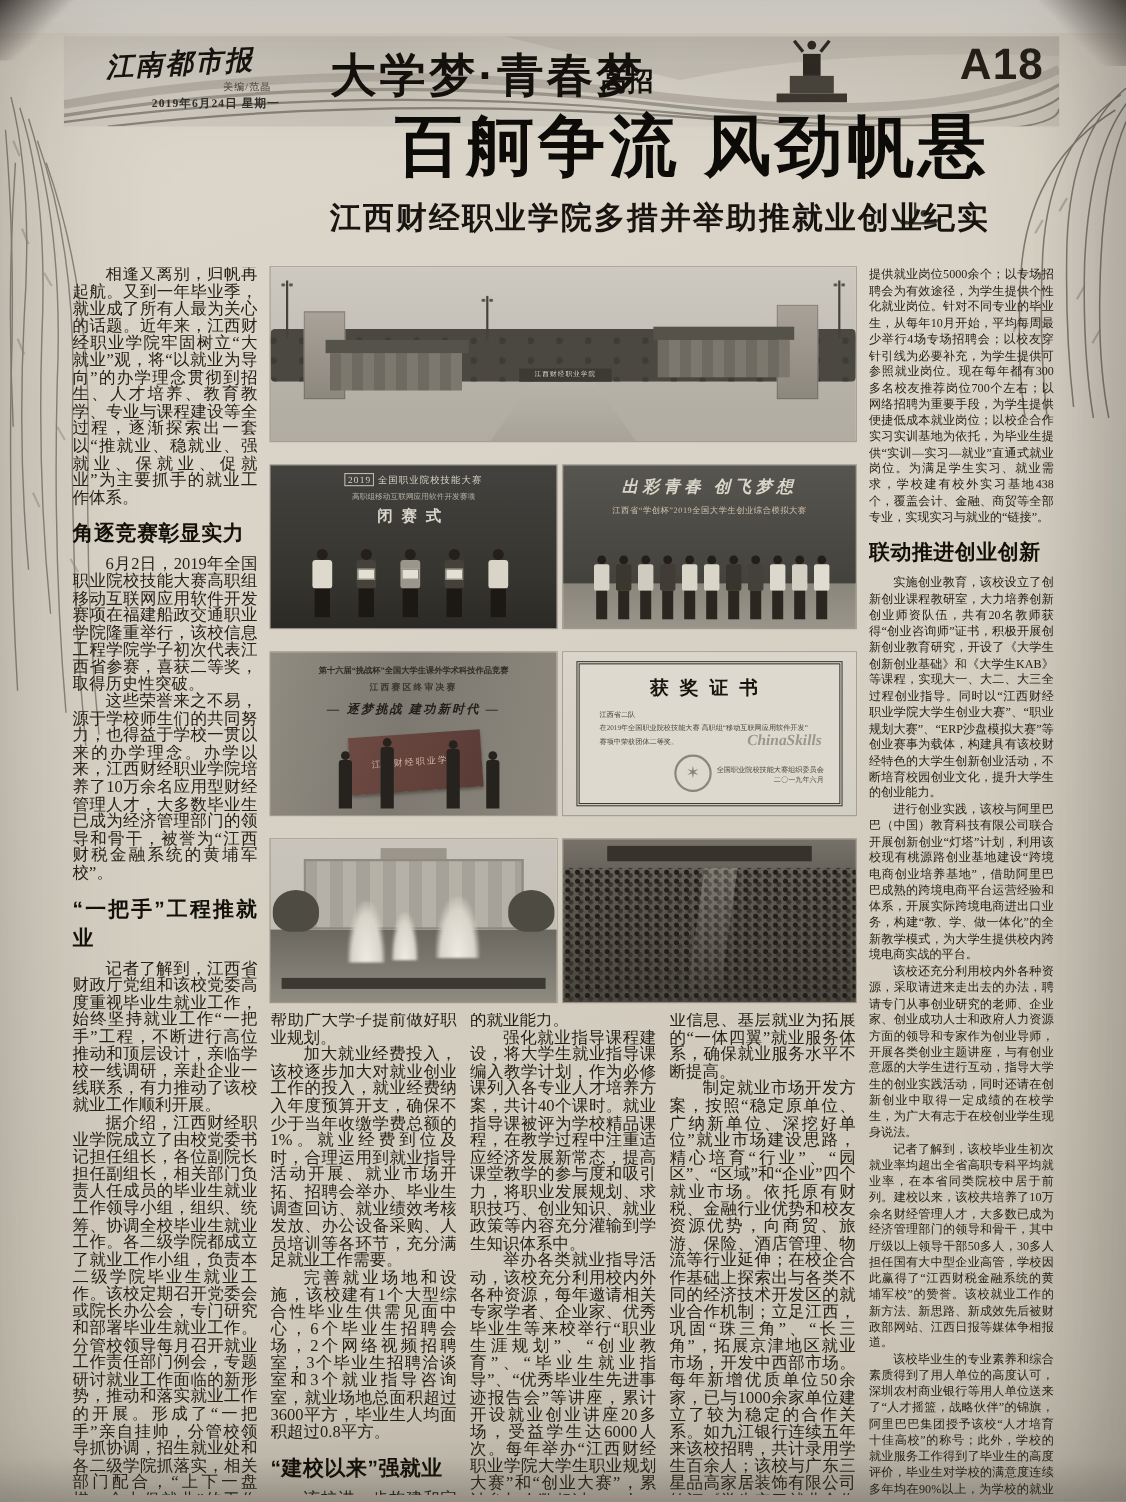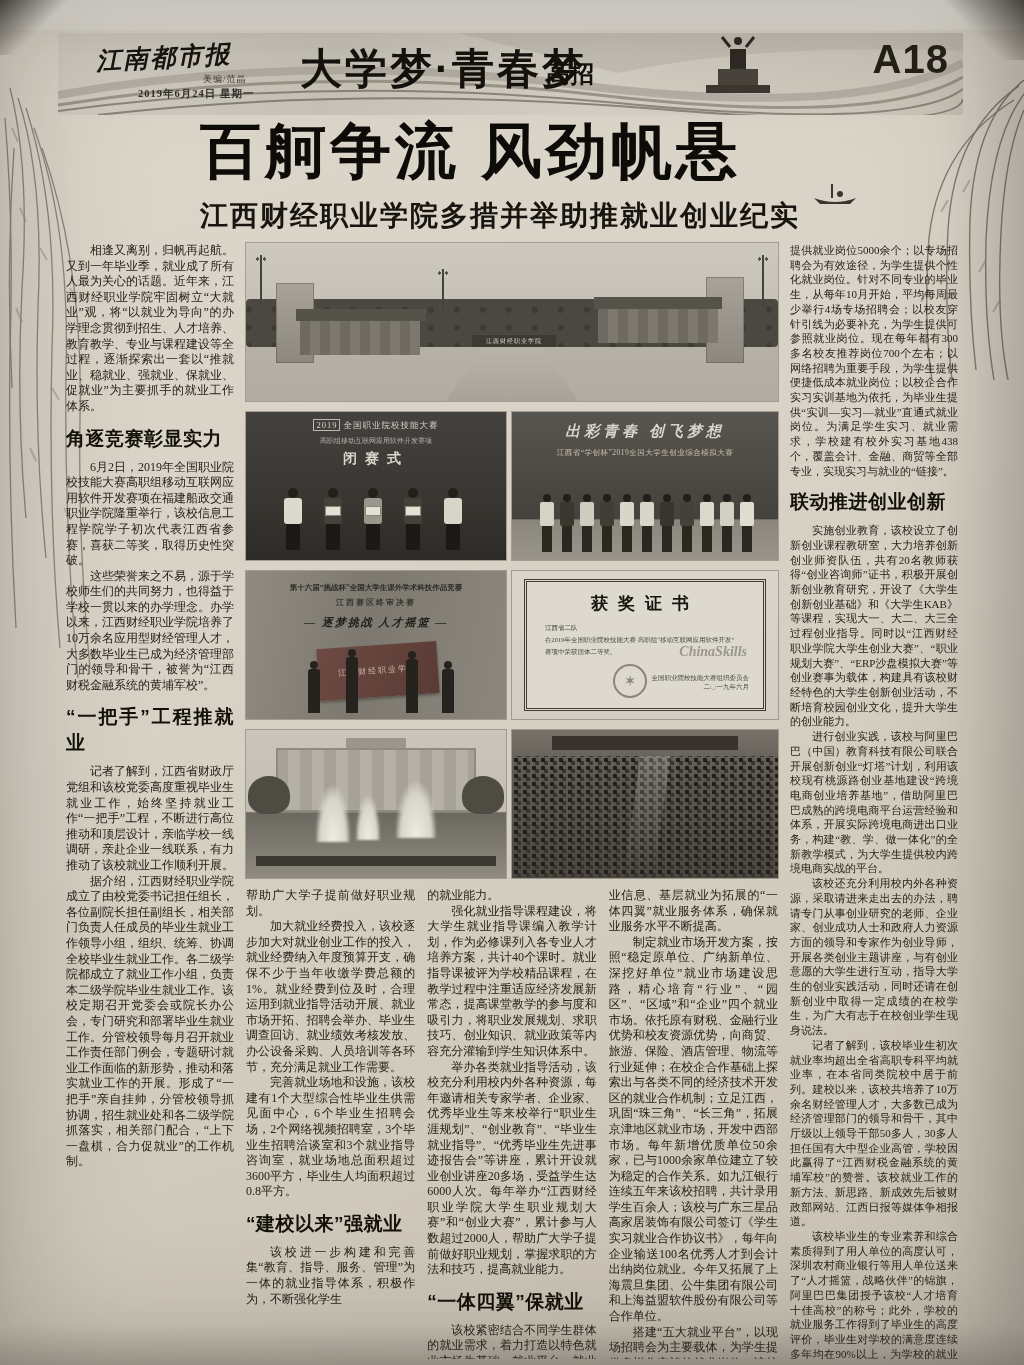--- a/index.html
+++ b/index.html
@@ -19,44 +19,44 @@
   .hdr { position:absolute; left:58px; top:33px; width:905px; height:82px; background:linear-gradient(100deg,#d3cec4 0%,#c9c4b9 30%,#d6d1c6 60%,#cac4b8 100%); overflow:hidden; }
   .hdr svg.swoosh { position:absolute; inset:0; }
   .masthead { position:absolute; left:38px; top:8px; font-size:25px; font-weight:bold; font-style:italic; color:#17140f; transform:rotate(-3deg); letter-spacing:2px; font-family:"Liberation Serif",serif; }
   .meta1 { position:absolute; left:145px; top:40px; font-size:9px; color:#3d3a34; letter-spacing:1px; }
   .meta2 { position:absolute; left:80px; top:54px; font-size:10.5px; color:#33302a; letter-spacing:1px; font-weight:bold; }
   .banner-title { position:absolute; left:242px; top:8px; font-size:42px; font-weight:900; color:#14110d; font-family:"Liberation Sans","DejaVu Sans",sans-serif; letter-spacing:3px; }
   .banner-tag { position:absolute; left:488px; top:25px; font-size:24px; font-weight:900; color:#14110d; font-family:"Liberation Sans",sans-serif; }
   .pageno { position:absolute; right:14px; top:4px; font-size:40px; font-weight:bold; color:#242018; font-family:"Liberation Sans",sans-serif; letter-spacing:1px; }
 
   
-  .headline-wrap { position:absolute; left:200px; top:118px; width:700px; text-align:left; }
+  .headline-wrap { position:absolute; left:200px; top:100px; width:700px; text-align:right; }
   .headline { font-size:61px; font-weight:900; color:#0e0c09; font-family:"Liberation Sans","DejaVu Sans",sans-serif; letter-spacing:4px; line-height:1.1; }
   .subhead { margin-top:12px; font-size:28px; font-weight:900; color:#181510; font-family:"Liberation Sans",sans-serif; letter-spacing:2px; }
 
   
   .willow-l { position:absolute; left:0; top:88px; }
   .willow-r { position:absolute; right:0; top:80px; }
   .boat { position:absolute; left:812px; top:182px; }
 
   
   .content { position:absolute; left:66px; top:243px; width:896px; height:1116px; display:flex; gap:12px; }
   .col { width:168px; height:100%; overflow:hidden; text-align:justify; }
   .middle { width:532px; display:flex; flex-direction:column; }
   .mid-cols { display:flex; gap:12px; flex:1; overflow:hidden; }
   .mid-cols .col { flex:1; width:auto; height:492px; }
 
-  .col p { font-size:12px; line-height:15.6px; color:#262219; text-indent:2em; }
+  .col p { font-size:15px; line-height:15.6px; color:#262219; text-indent:2em; }
   .col p.noind { text-indent:0; }
   .col h3 { font-size:19px; font-weight:900; color:#121008; font-family:"Liberation Sans","DejaVu Sans",sans-serif; margin:11px 0 8px; letter-spacing:.5px; }
   .col.c5 p { font-size:11px; line-height:14.7px; }
 
   
   .photo-grid { width:532px; margin-bottom:10px; }
-  .prow { display:flex; gap:6px; margin-bottom:11px; }
+  .prow { display:flex; gap:6px; margin-bottom:22px; }
   .ph { position:relative; overflow:hidden; background:#6a665e; box-shadow:0 0 0 1px rgba(60,55,48,.35); }
 
   .ph-gate { width:532px; height:158px; background:linear-gradient(#cdc9c0 0%,#c5c1b8 38%,#8e8a80 40%,#b7b2a7 62%,#b1aca1 100%); }
   .gate-trees { position:absolute; left:0; top:56px; width:532px; height:48px; background:radial-gradient(circle at 10% 60%, #3e3c34 12%, transparent 13%) 0 0/26px 18px repeat, #4a4840; border-radius:4px; }
   .gate-left { position:absolute; left:30px; top:40px; width:150px; height:80px; }
   .gate-right { position:absolute; right:34px; top:34px; width:150px; height:86px; }
   .g-tower { position:absolute; top:0; width:38px; height:100%; background:linear-gradient(#a8a299,#8d887e); box-shadow:inset 0 0 0 1px rgba(50,45,40,.3); }
   .g-roof { position:absolute; top:26px; left:20px; width:130px; height:12px; background:#55524a; }
   .g-body { position:absolute; top:38px; left:24px; width:120px; height:34px; background:repeating-linear-gradient(90deg,#6e6a61 0 10px,#7d786e 10px 20px); }
   .gate-road { position:absolute; left:200px; top:104px; width:132px; height:54px; background:linear-gradient(#b9b4a9,#a8a398); clip-path:polygon(28% 0,72% 0,100% 100%,0 100%); }
@@ -305,21 +305,21 @@
                   <div class="head"></div>
                   <div class="torso" style="background:#e0dcd0"></div>
                   <div class="legs"></div>
                 </div>
             </div>
           </div>
           <div class="prow">
             <div class="ph ph-tz">
               <div class="tz-l1">第十六届“挑战杯”全国大学生课外学术科技作品竞赛</div>
               <div class="tz-l2">江西赛区终审决赛</div>
-              <div class="tz-l3">— 逐梦挑战 人才摇篮 —</div>
+              <div class="tz-l3">— 逐梦挑战 建功新时代 —</div>
               <div class="tz-flag">江西财经职业学院</div>
               <div class="tz-fig" style="left:62px"></div>
               <div class="tz-fig" style="left:100px;height:56px"></div>
               <div class="tz-fig" style="left:160px;height:54px"></div>
               <div class="tz-fig" style="left:196px"></div>
             </div>
             <div class="ph ph-cert">
               <div class="cert-frame">
                 <div class="cert-title">获奖证书</div>
                 <div class="cert-b" style="top:42px">江西省二队</div>

